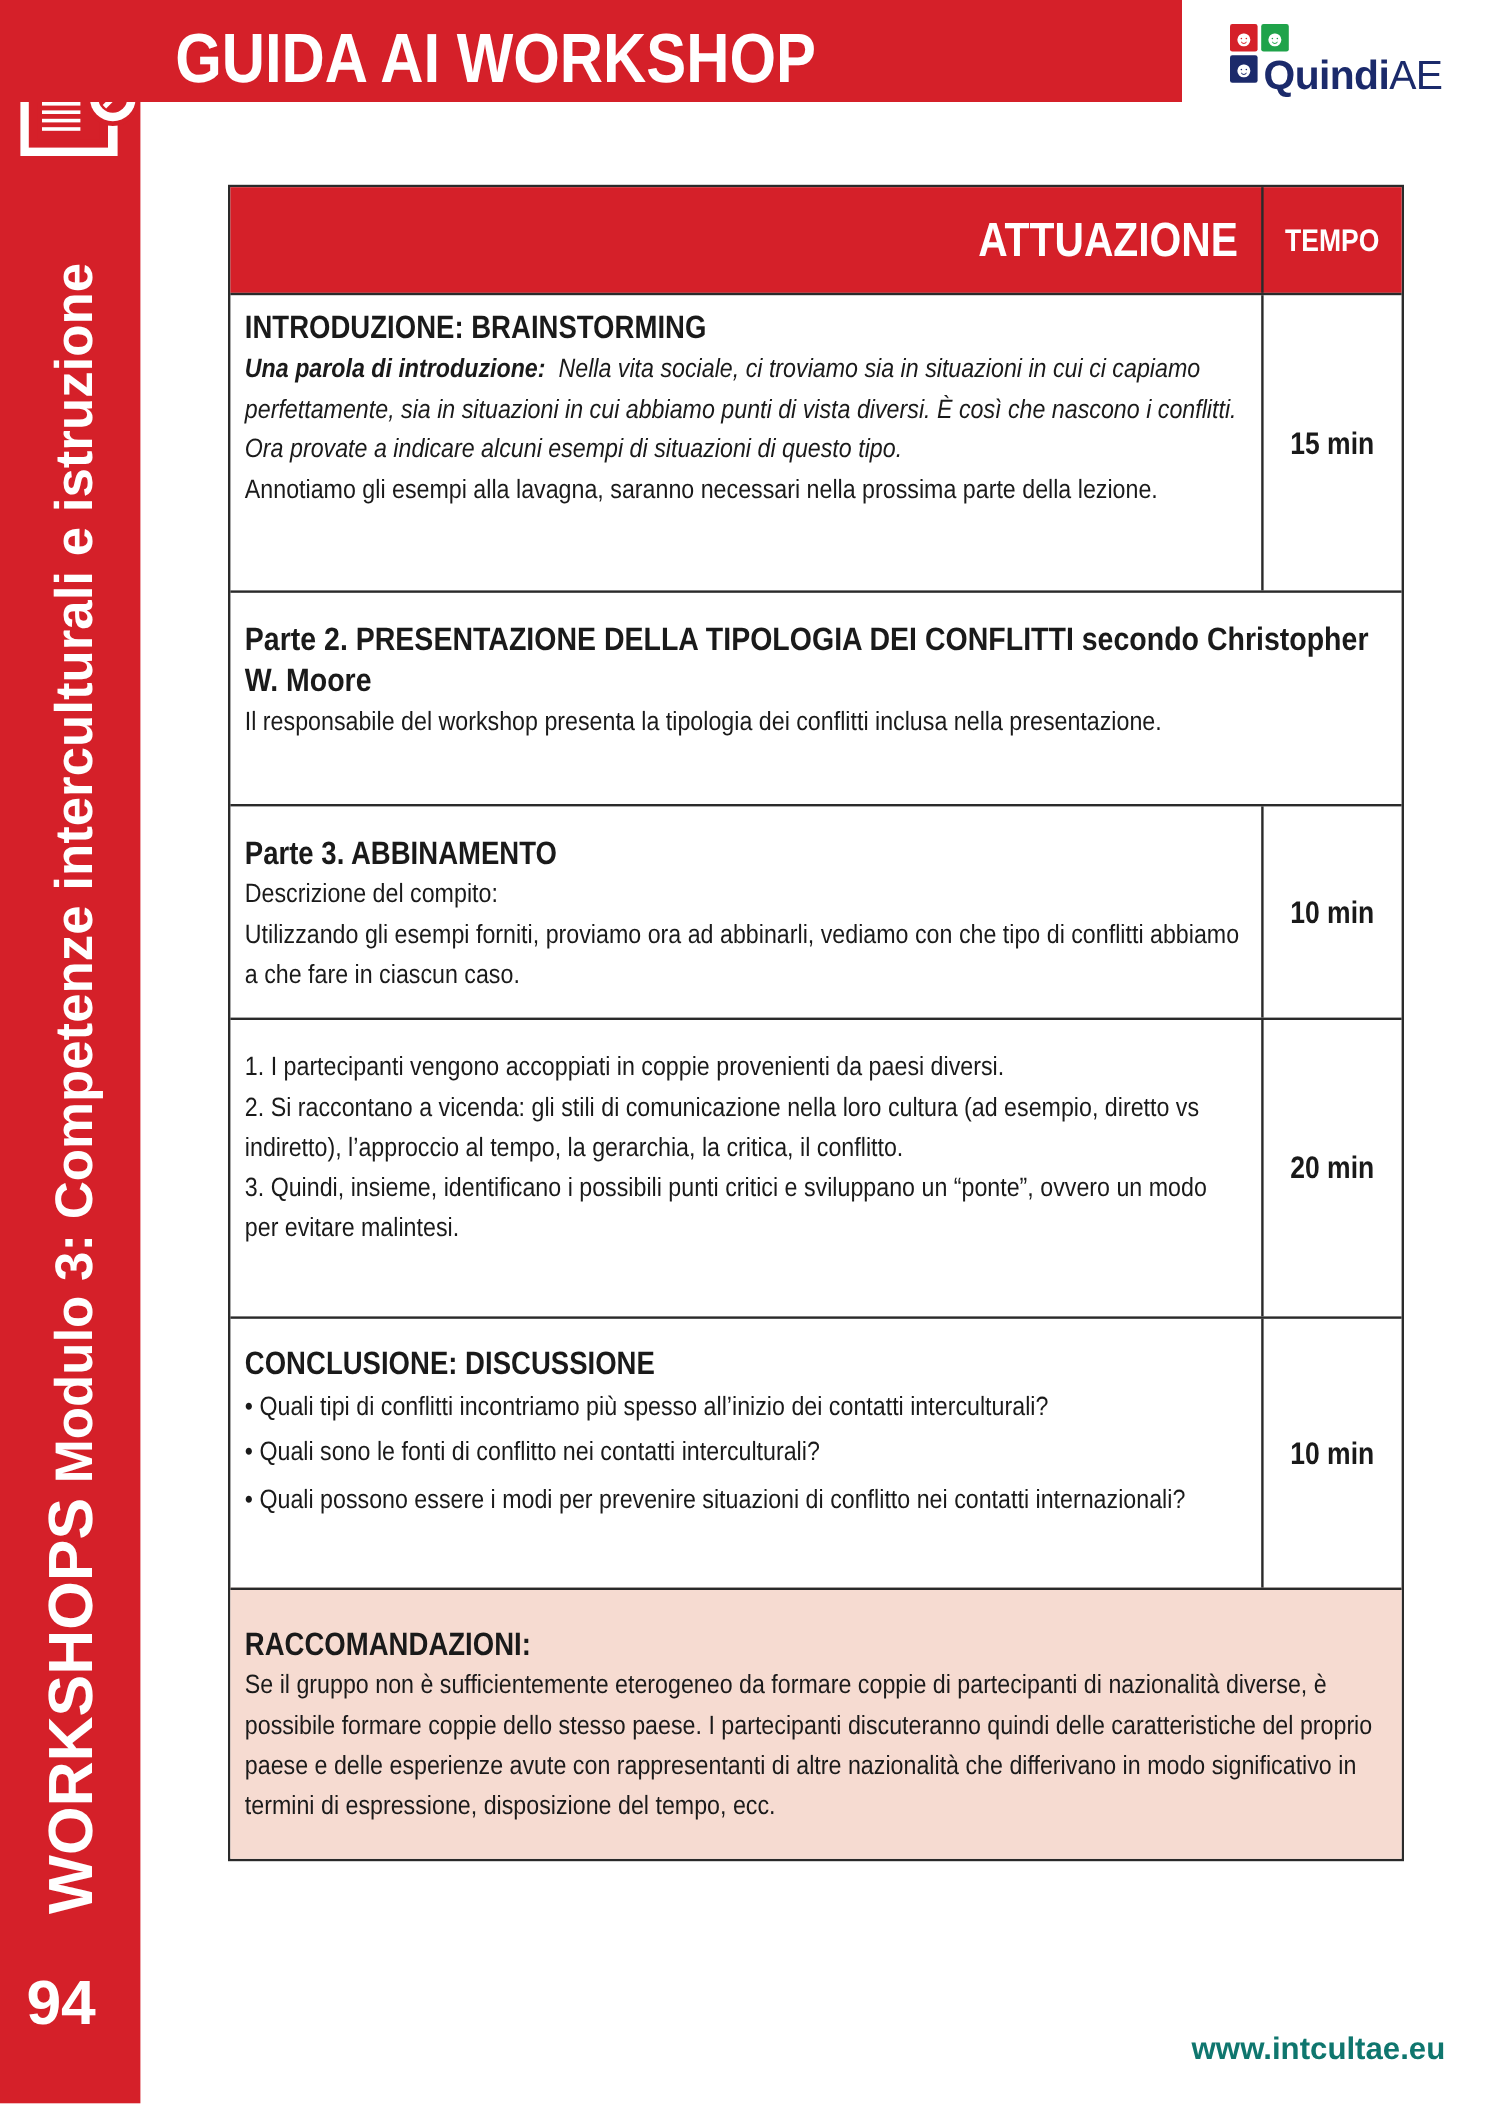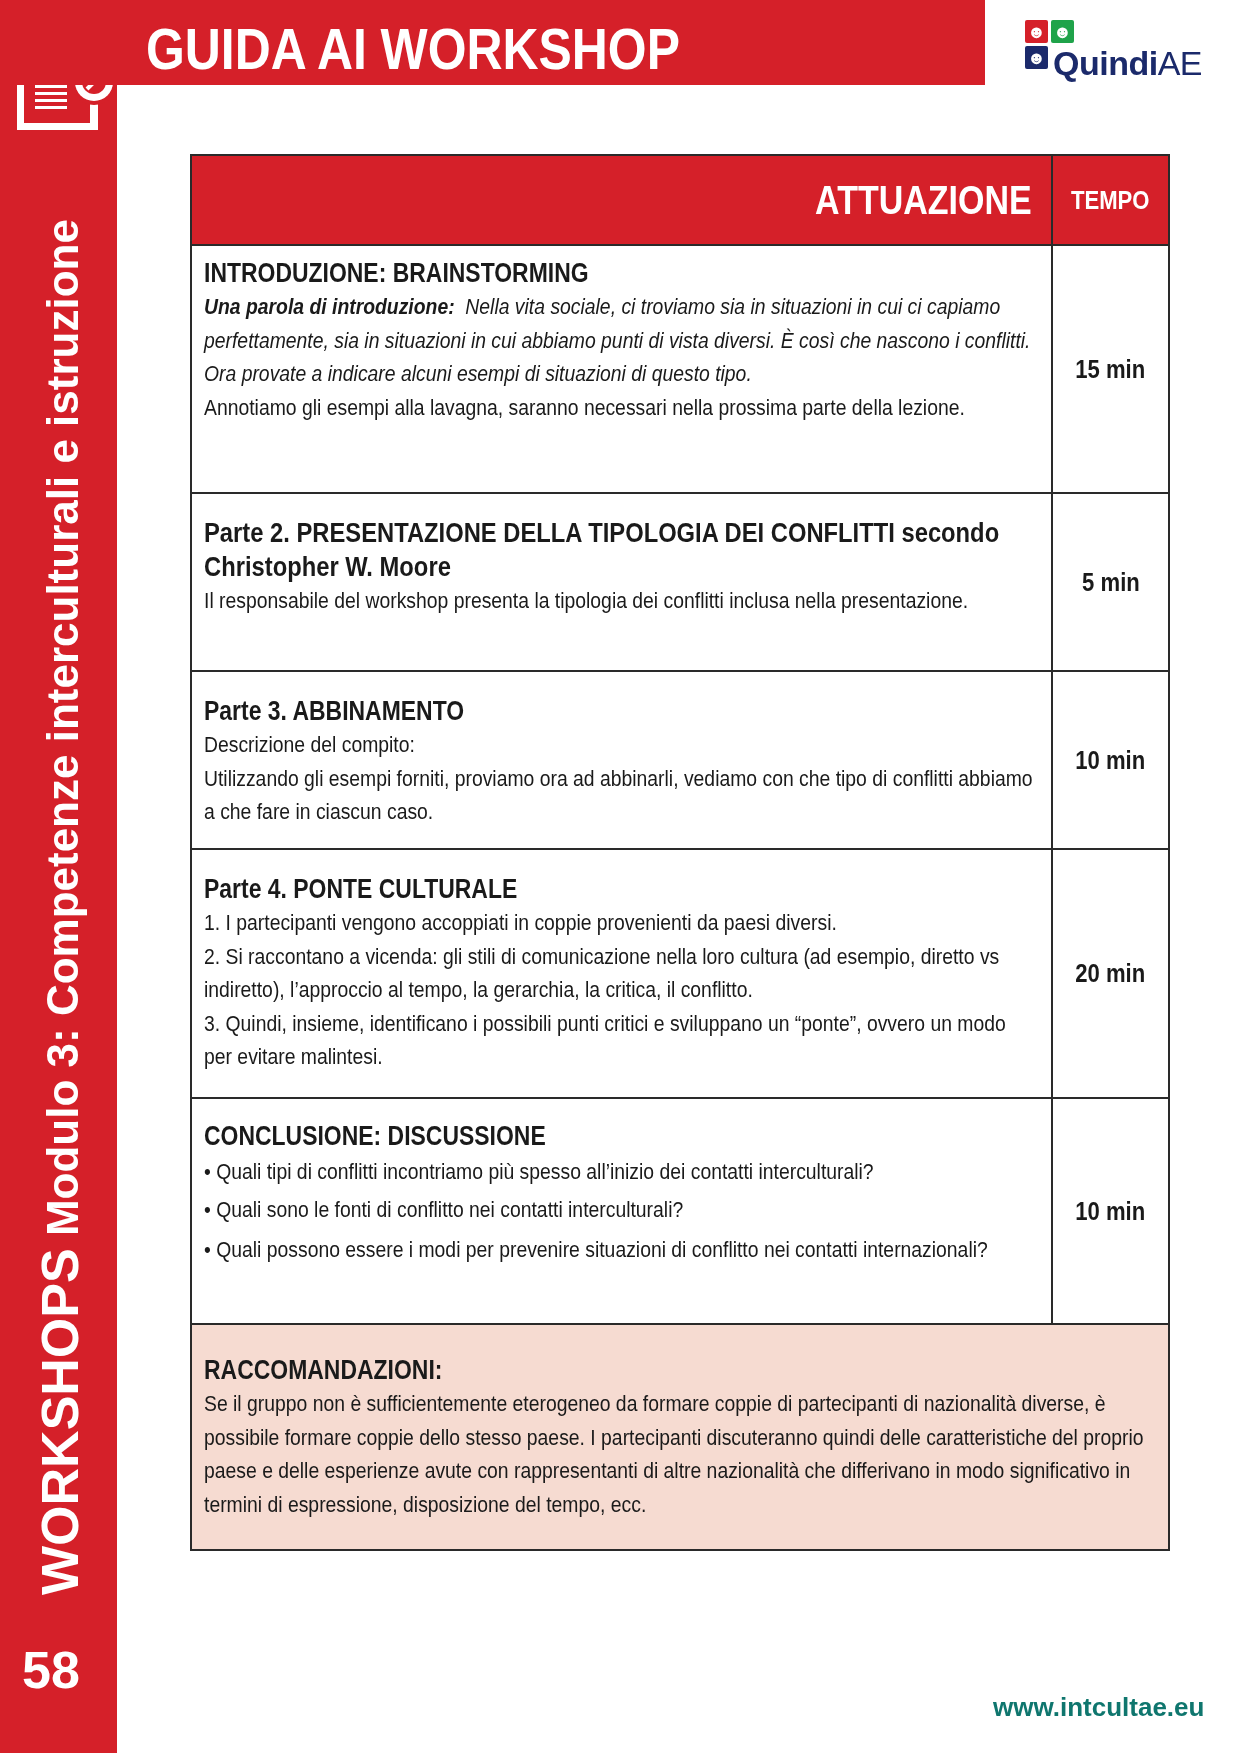--- a/index.html
+++ b/index.html
@@ -104,21 +104,21 @@
       <circle cx="77" cy="56" r="23" fill="#d52029"></circle>
       <circle cx="77" cy="56" r="19" fill="#fff"></circle>
       <circle cx="77" cy="56" r="12" fill="#d52029"></circle>
       <path d="M70 63 L80 53" stroke="#fff" stroke-width="4"></path>
     </svg>
   </div>
   <div class="side-text-wrap">
     <span class="w1">WORKSHOPS</span>
     <span>Modulo 3: Competenze interculturali e istruzione</span>
   </div>
-  <div class="page-number">58</div>
+  <div class="page-number">94</div>
 </div>
 
 <div class="banner">
   <div class="banner-title">GUIDA AI WORKSHOP</div>
 </div>
 
 <div class="logo">
   <div class="logo-sq" style="left:0;top:0;background:#d52029;">☻</div>
   <div class="logo-sq" style="left:26px;top:0;background:#1fa34a;">☻</div>
   <div class="logo-sq" style="left:0;top:26px;background:#1b2a6b;">☻</div>
@@ -147,41 +147,37 @@
     <div class="cell-time">
         <span class="cond">15 min</span>
       </div>
   </div>
 
   <div class="row" style="height:176px;gap:20px;">
     <div class="cell-main" style="padding-top:22px;">
       <div class="sec-title narrow">Parte 2. PRESENTAZIONE DELLA TIPOLOGIA DEI CONFLITTI secondo Christopher W. Moore</div>
       <div class="sec-body narrow">Il responsabile del workshop presenta la tipologia dei conflitti inclusa nella presentazione.</div>
     </div>
-    <div class="cell-time">
-        <span class="cond">5 min</span>
-      </div>
   </div>
 
   <div class="row" style="height:176px;">
     <div class="cell-main" style="padding-top:22px;">
       <div class="sec-title"><span class="cond">Parte 3. ABBINAMENTO</span></div>
       <div class="sec-body narrow">
         <span>Descrizione del compito:</span><br>
         <span>Utilizzando gli esempi forniti, proviamo ora ad abbinarli, vediamo con che tipo di conflitti abbiamo a che fare in ciascun caso.</span>
       </div>
     </div>
     <div class="cell-time">
         <span class="cond">10 min</span>
       </div>
   </div>
 
   <div class="row" style="height:247px;">
     <div class="cell-main" style="padding-top:22px;">
-      <div class="sec-title"><span class="cond">Parte 4. PONTE CULTURALE</span></div>
       <div class="sec-body narrow">
         <div>1. I partecipanti vengono accoppiati in coppie provenienti da paesi diversi.</div>
         <div>2. Si raccontano a vicenda: gli stili di comunicazione nella loro cultura (ad esempio, diretto vs indiretto), l’approccio al tempo, la gerarchia, la critica, il conflitto.</div>
         <div>3. Quindi, insieme, identificano i possibili punti critici e sviluppano un “ponte”, ovvero un modo per evitare malintesi.</div>
       </div>
     </div>
     <div class="cell-time">
         <span class="cond">20 min</span>
       </div>
   </div>

